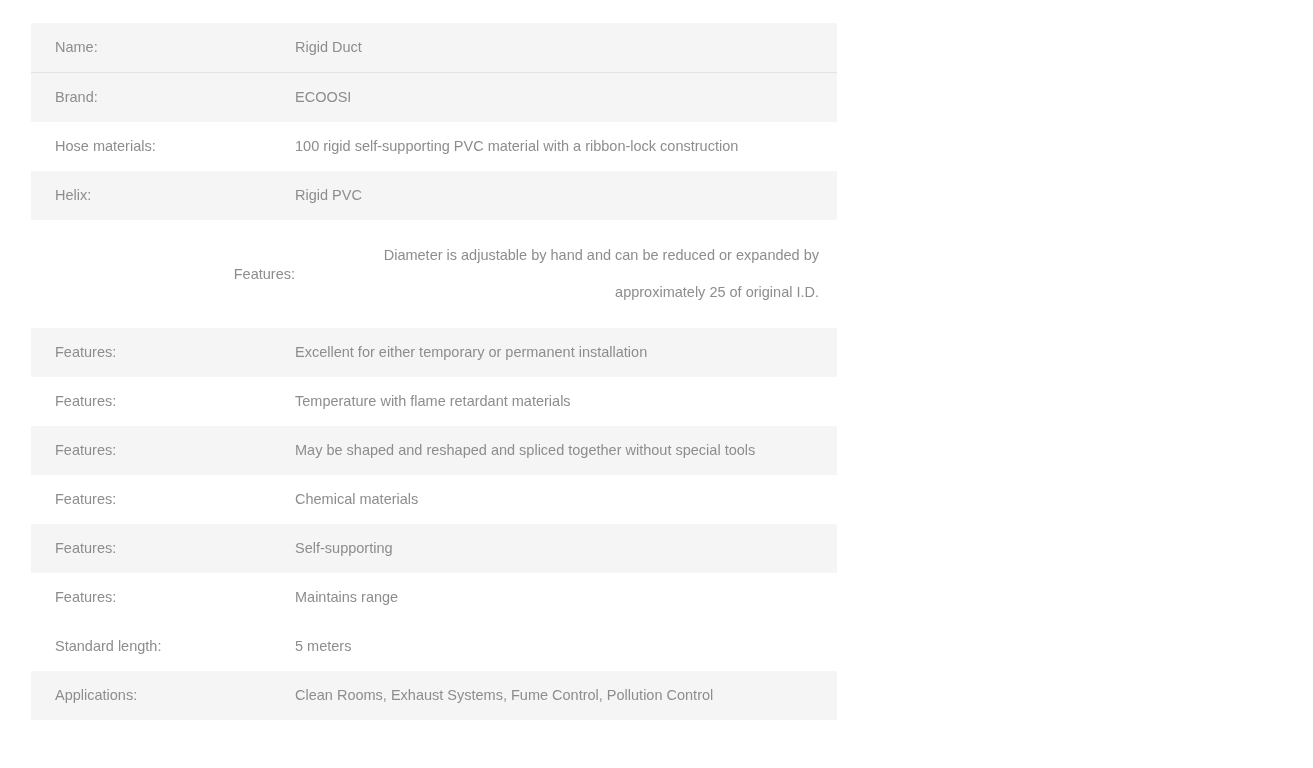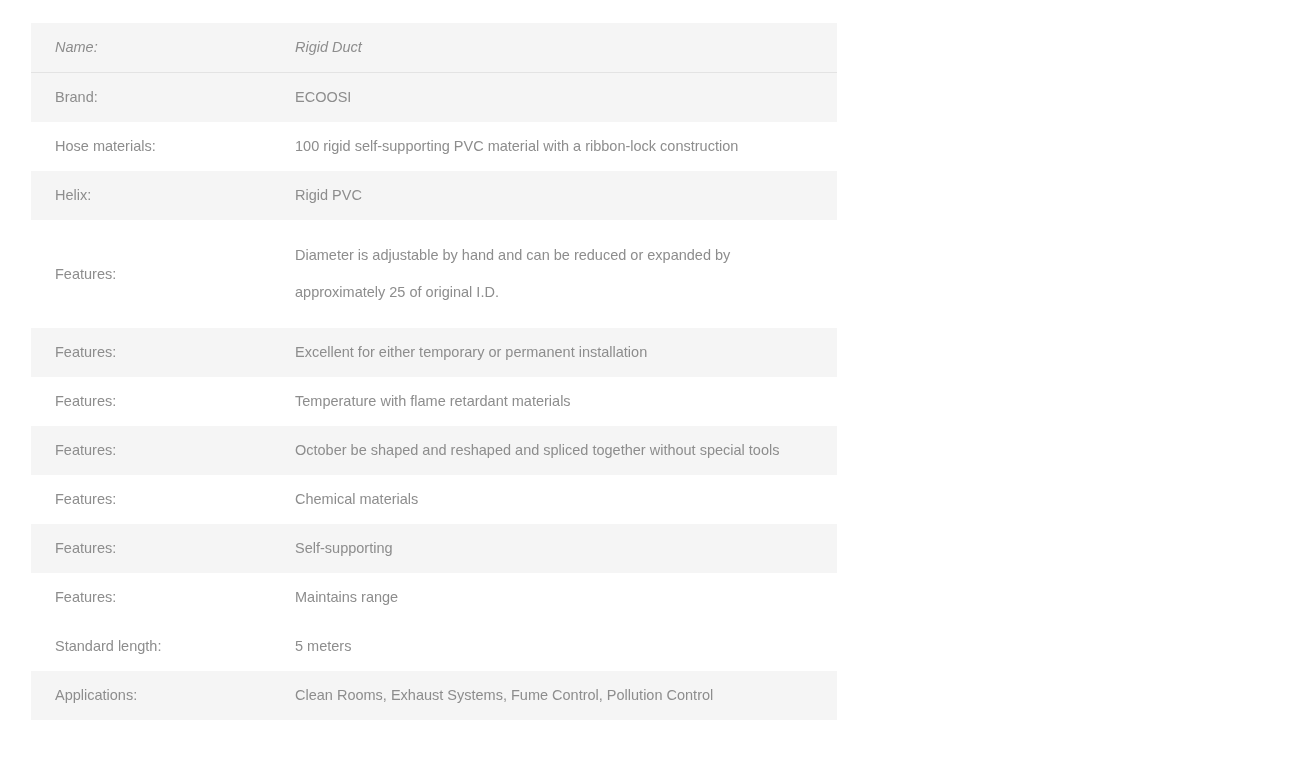--- a/index.html
+++ b/index.html
@@ -45,27 +45,27 @@
     color: #8d8d8d;
     white-space: nowrap;
   }
   .spec-table td.value {
     padding: 14px 18px 14px 0;
     color: #8d8d8d;
   }
   .spec-table tr.tall td {
     padding-top: 17px;
     padding-bottom: 17px;
+    text-align: right;
   }
   .spec-table tr.tall td.value {
     line-height: 2.55;
   }
   .underline-row td {
     border-bottom: 1px solid #e3e3e3;
-    font-style: italic;
   }
 </style>
 </head>
 <body>
 
 <div class="page">
   <table class="spec-table">
     <tbody>
       <tr class="alt underline-row">
         <td class="label">Name:</td>
@@ -90,21 +90,21 @@
       <tr class="alt">
         <td class="label">Features:</td>
         <td class="value">Excellent for either temporary or permanent installation</td>
       </tr>
       <tr>
         <td class="label">Features:</td>
         <td class="value">Temperature with flame retardant materials</td>
       </tr>
       <tr class="alt">
         <td class="label">Features:</td>
-        <td class="value">October be shaped and reshaped and spliced together without special tools</td>
+        <td class="value">May be shaped and reshaped and spliced together without special tools</td>
       </tr>
       <tr>
         <td class="label">Features:</td>
         <td class="value">Chemical materials</td>
       </tr>
       <tr class="alt">
         <td class="label">Features:</td>
         <td class="value">Self-supporting</td>
       </tr>
       <tr>

